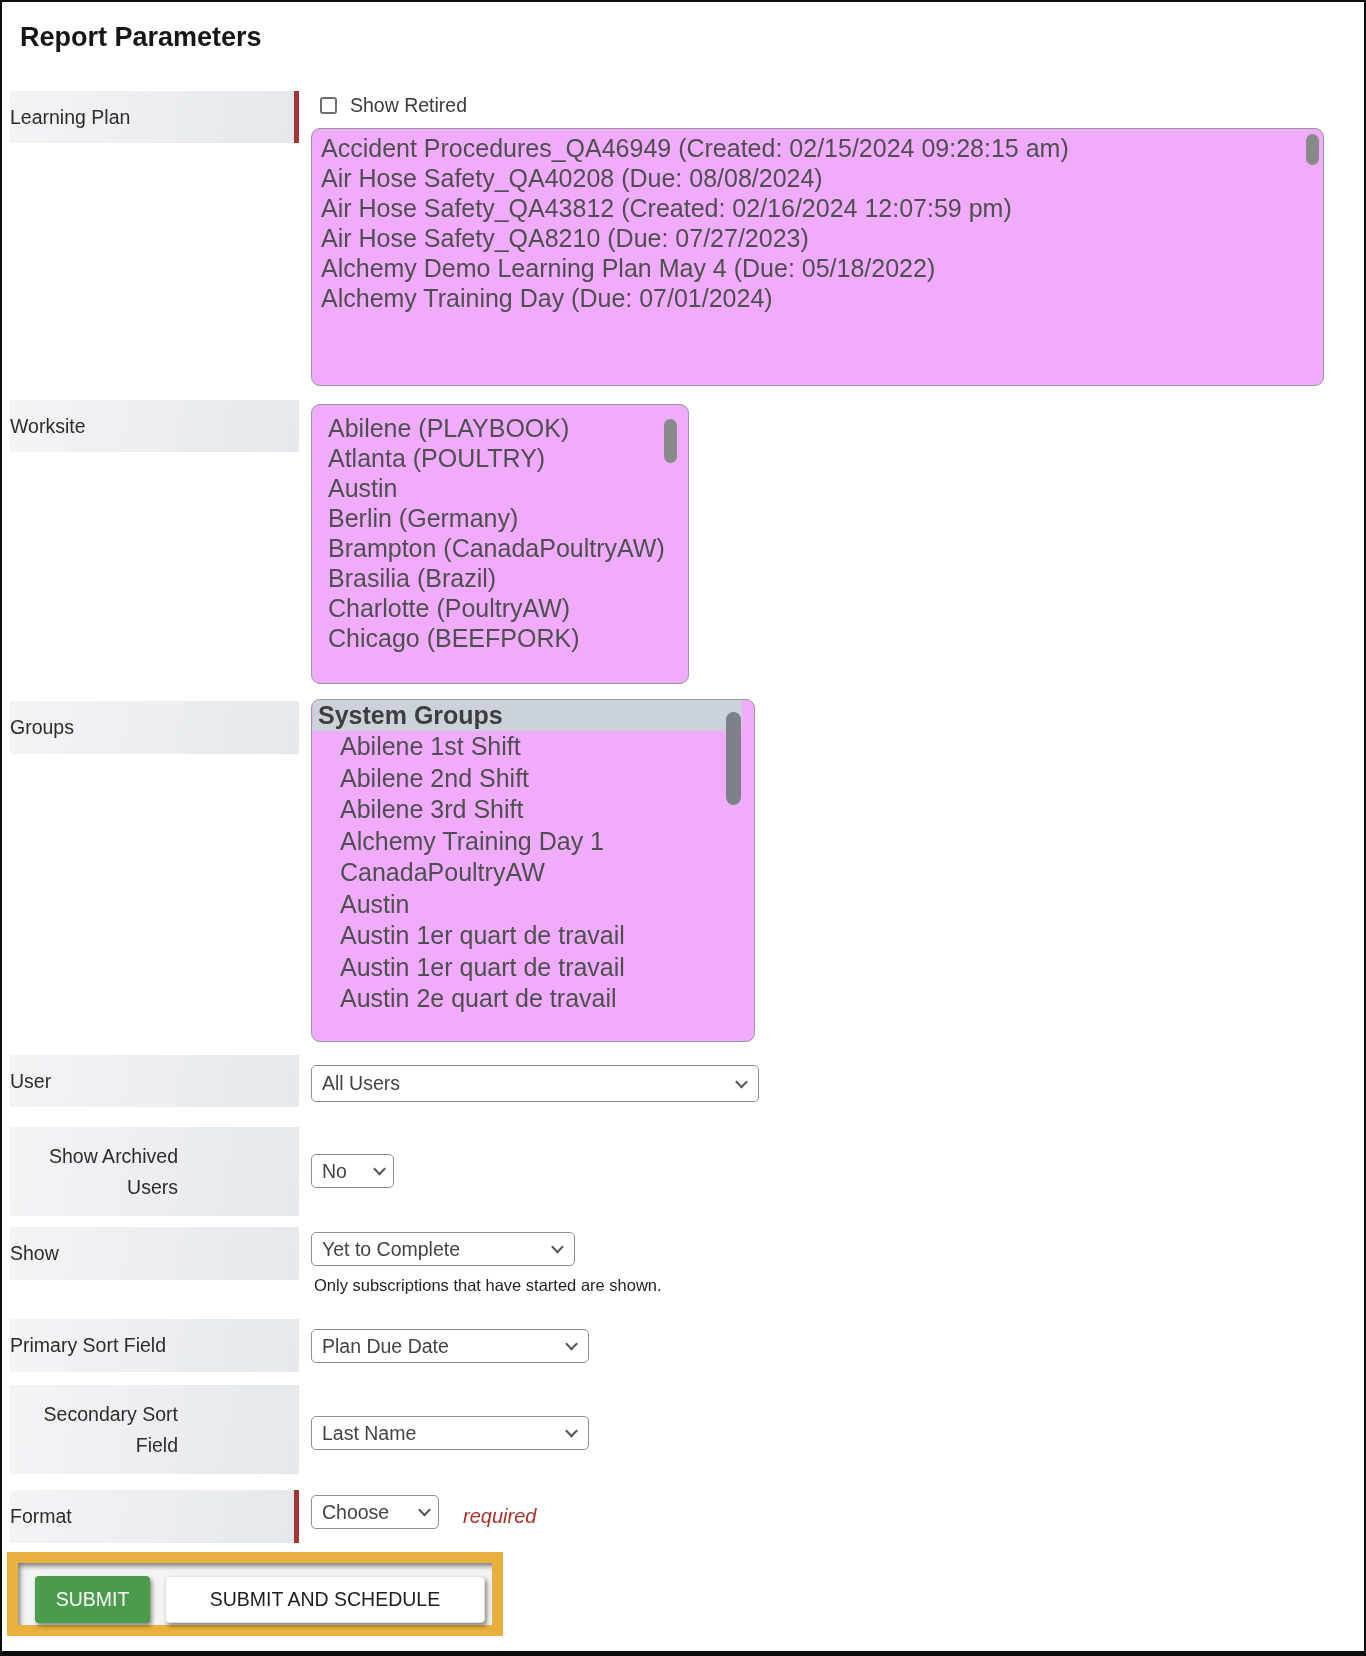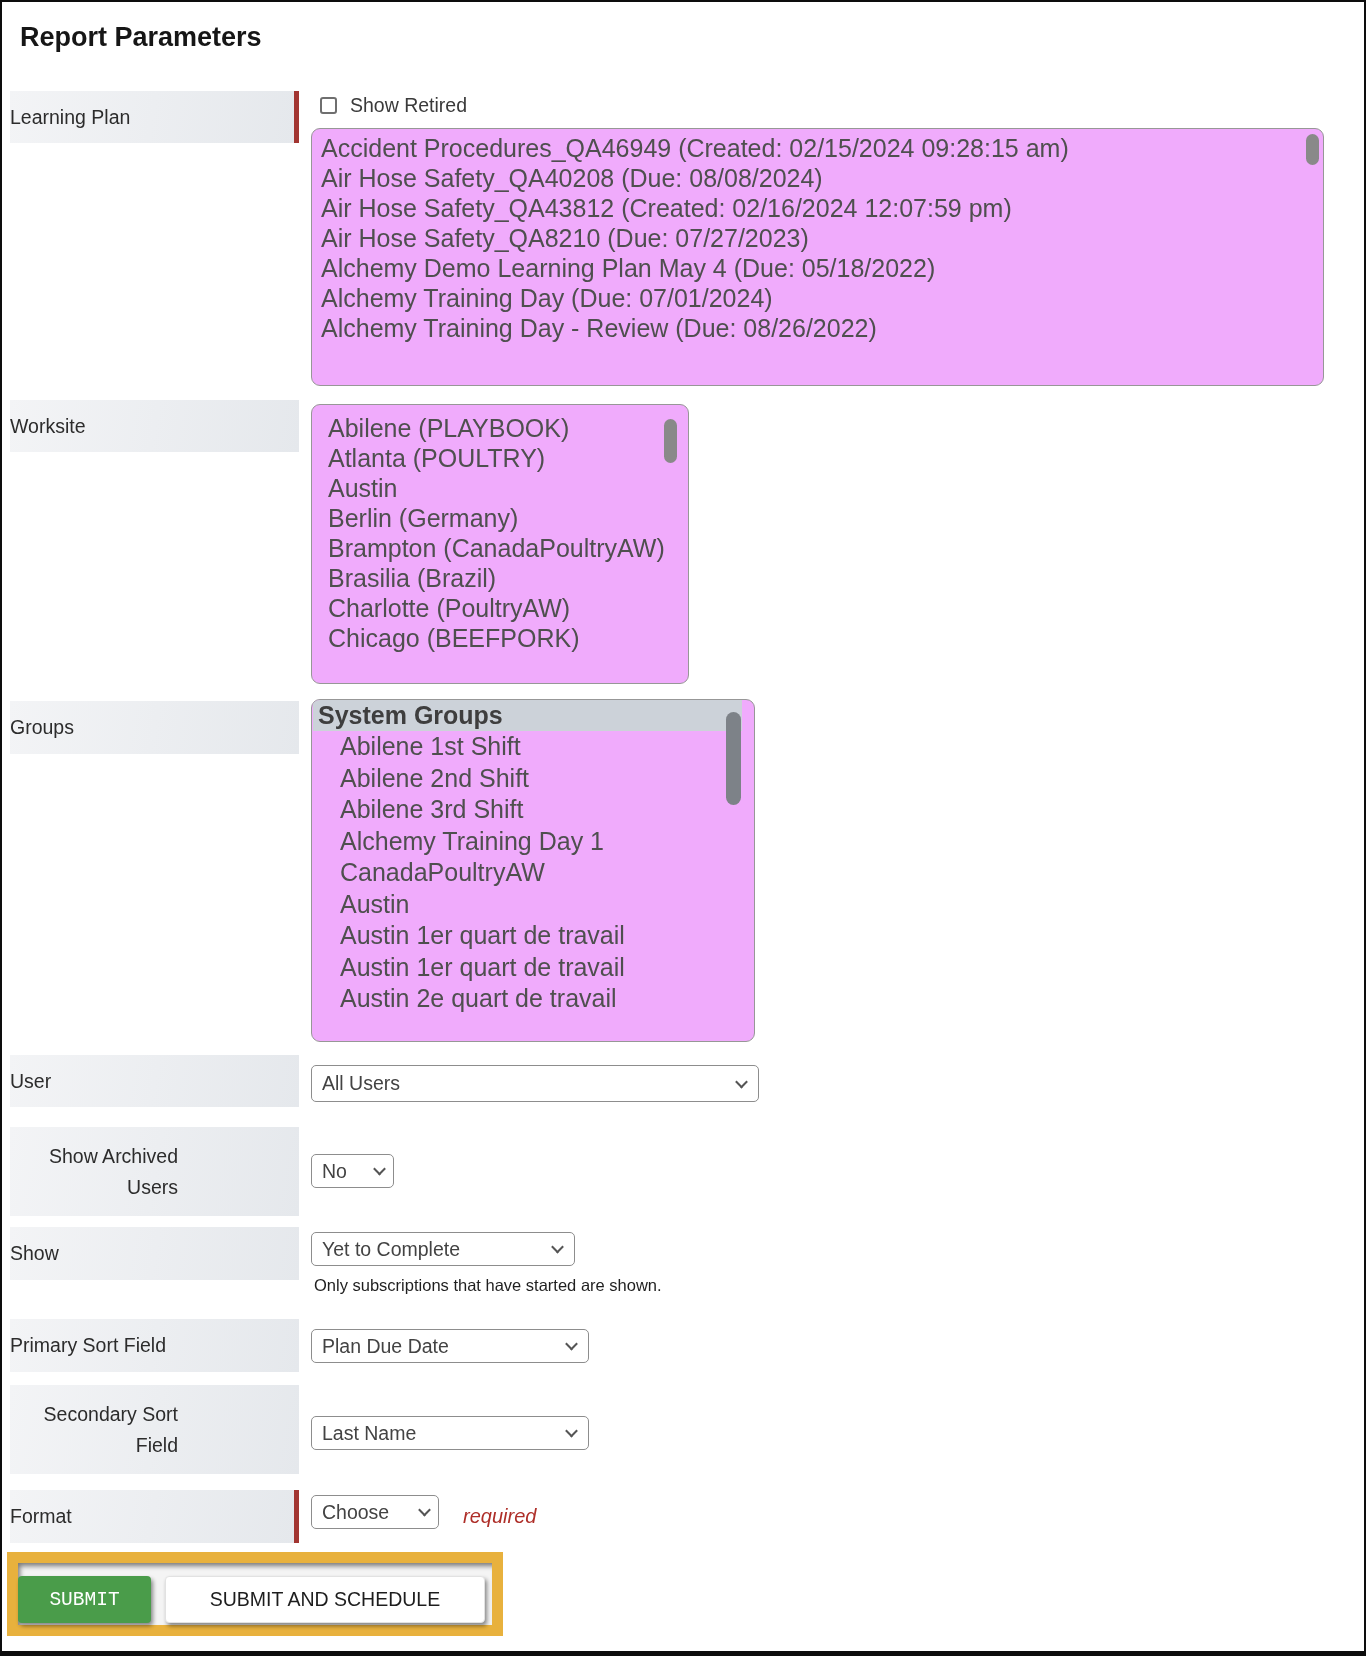--- a/index.html
+++ b/index.html
@@ -82,22 +82,22 @@
     background:#f4f4f4;
     box-shadow:inset 3px 4px 5px -1px rgba(0,0,0,0.5);
   }
   .btn{
     position:absolute;top:13px;height:47px;
     display:flex;align-items:center;justify-content:center;
     font-size:19.5px;border-radius:4px;cursor:pointer;
     box-shadow:2px 3px 4px rgba(0,0,0,0.45);
   }
   .btn-submit{
-    left:0;width:133px;
-    background:var(--accent-green,#4a9c4a);color:#fff;border:none;font-family:Liberation Mono, monospace;
+    left:17px;width:115px;
+    background:var(--accent-green,#4a9c4a);color:#fff;border:none;
   }
   .btn-schedule{
     left:147px;width:320px;
     background:#fff;color:#1d1d1d;border:1px solid #e2e2e2;
   }
 </style>
 </head>
 <body>
 
 <div class="page">
@@ -111,21 +111,20 @@
     <span class="cb"></span>
     <span class="cb-text">Show Retired</span>
   </div>
   <div class="listbox" style="left:309px;top:126px;width:1013px;height:258px;padding-top:4px;">
     <div class="opt">Accident Procedures_QA46949 (Created: 02/15/2024 09:28:15 am)</div>
     <div class="opt">Air Hose Safety_QA40208 (Due: 08/08/2024)</div>
     <div class="opt">Air Hose Safety_QA43812 (Created: 02/16/2024 12:07:59 pm)</div>
     <div class="opt">Air Hose Safety_QA8210 (Due: 07/27/2023)</div>
     <div class="opt">Alchemy Demo Learning Plan May 4 (Due: 05/18/2022)</div>
     <div class="opt">Alchemy Training Day (Due: 07/01/2024)</div>
-    <div class="opt">Alchemy Training Day - Review (Due: 08/26/2022)</div>
     <div class="thumb" style="right:4px;top:5px;width:13px;height:31px;"></div>
   </div>
 
   <div class="lbl" style="top:398px;height:52px;">
     <span>Worksite</span>
   </div>
   <div class="listbox ws" style="left:309px;top:402px;width:378px;height:280px;padding-top:8px;">
     <div class="opt">Abilene (PLAYBOOK)</div>
     <div class="opt">Atlanta (POULTRY)</div>
     <div class="opt">Austin</div>

